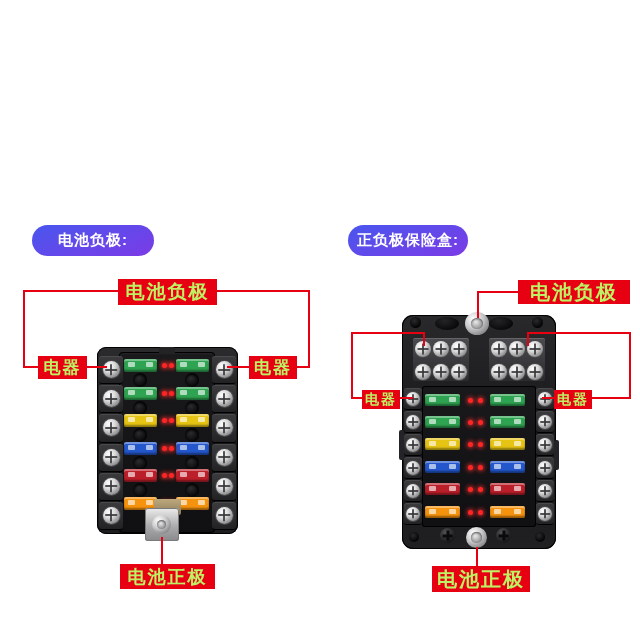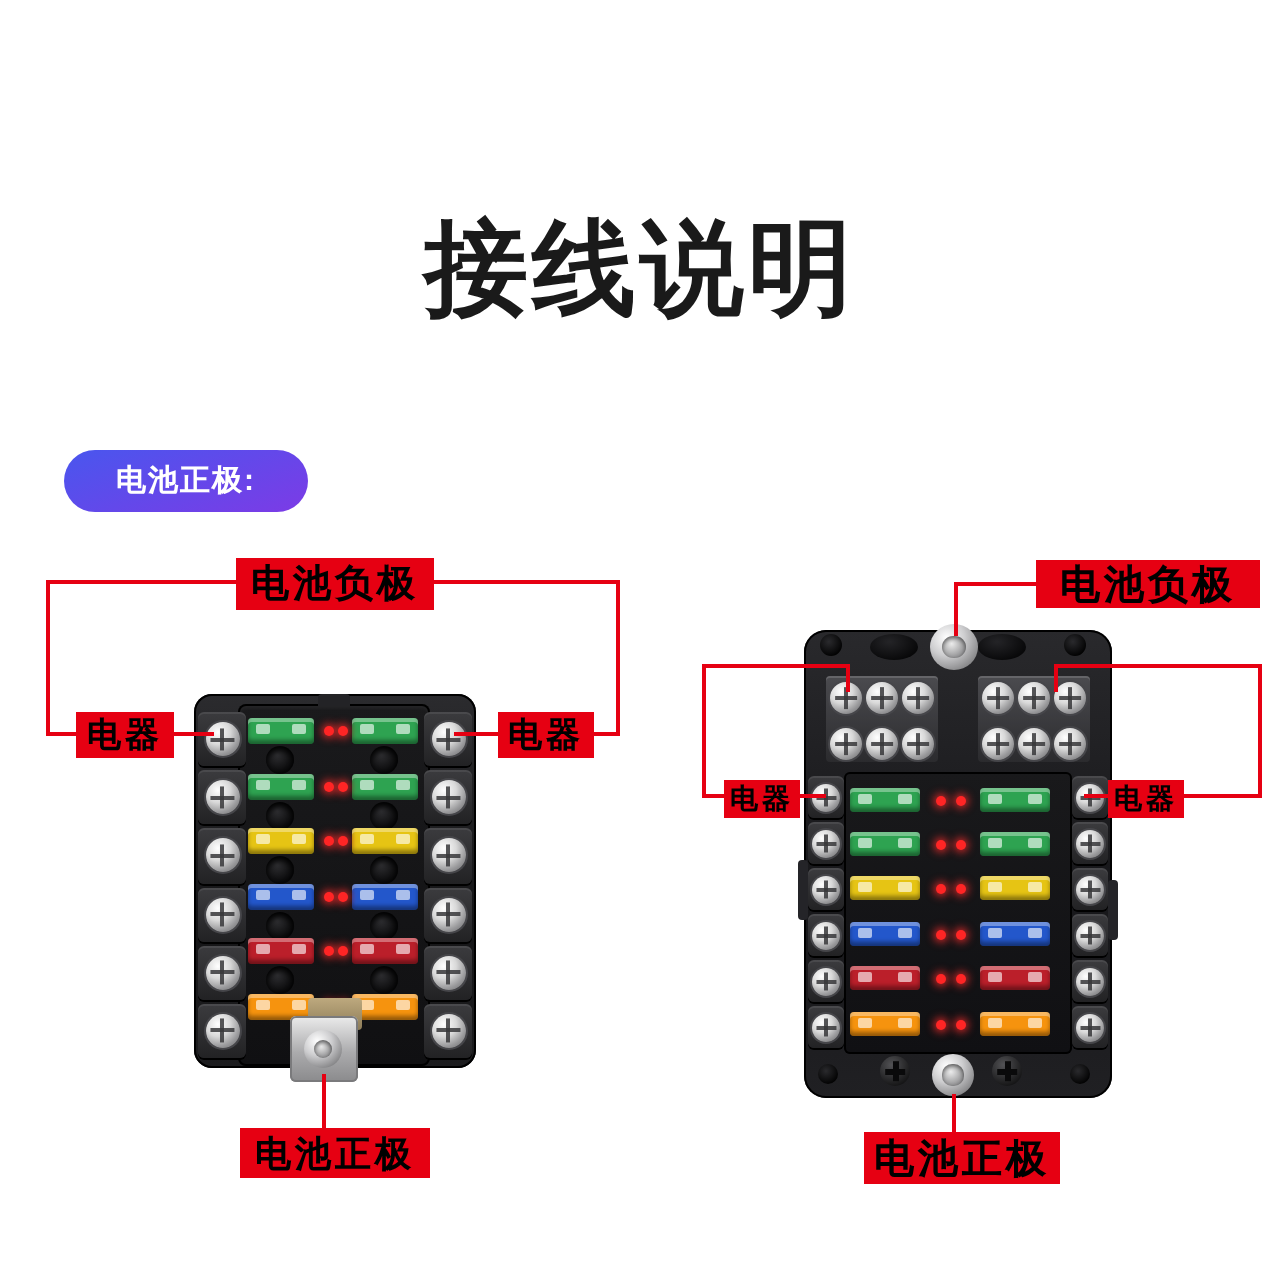--- a/index.html
+++ b/index.html
@@ -18,21 +18,21 @@
   
   .pill{position:absolute;top:225px;height:31px;border-radius:16px;
     background:linear-gradient(160deg,var(--badge-start),var(--badge-end));
     color:#fff;font-weight:bold;font-size:15px;letter-spacing:1px;
     display:flex;align-items:center;justify-content:center;}
   .pill.l{left:32px;width:122px;}
   .pill.r{left:348px;width:120px;}
 
   
   .wire{position:absolute;background:var(--accent-red);}
-  .tag{position:absolute;background:var(--accent-red);color:#000000;font-weight:bold;
+  .tag{position:absolute;background:var(--accent-red);color:#bef264;font-weight:bold;
     display:flex;align-items:center;justify-content:center;letter-spacing:2px;white-space:nowrap;}
 
   
   .screw{position:relative;border-radius:50%;
     background:radial-gradient(circle at 35% 30%,#ffffff,#d9d9d9 38%,#9a9a9c 68%,#5f5f61 100%);
     box-shadow:0 0 0 1px #46464a;}
   .screw::before,.screw::after{content:"";position:absolute;left:50%;top:50%;background:rgba(55,55,58,.85);}
   .screw::before{width:68%;height:2px;transform:translate(-50%,-50%);}
   .screw::after{height:68%;width:2px;transform:translate(-50%,-50%);}
   .termcol{position:absolute;display:flex;flex-direction:column;gap:2px;}
@@ -89,23 +89,23 @@
     background:linear-gradient(180deg,#19191b,#101013);box-shadow:inset 0 0 0 1px #000;}
   .fbb .termcol{top:76px;width:18px;height:136px;}
   .fbb .termcol.tl{left:2px;}.fbb .termcol.tr{left:134px;}
   .fbb .termcol .screw{width:14px;height:14px;}
 </style>
 </head>
 <body>
 
 <div class="canvas">
 
-  <div class="title">接线说明</div>
-
-  <div class="pill l">电池正极:</div>
+
+  <div class="pill l">电池负极:</div>
+  <div class="pill r">正负极保险盒:</div>
 
   <div class="fba">
     <div class="fba-body"></div>
     <div class="fba-panel">
       <i class="fba-tab"></i>
     <i class="fuse" style="left: 5px; top: 7px; width: 33px; height: 13px; background: rgb(46, 163, 81);"></i>
         <i class="fuse" style="left: 57px; top: 7px; width: 33px; height: 13px; background: rgb(46, 163, 81);"></i>
         <i class="led" style="left: 43px; top: 11px;"></i>
         <i class="led" style="left: 50px; top: 11px;"></i>
         <i class="hole" style="left: 14px; top: 21px;"></i>

